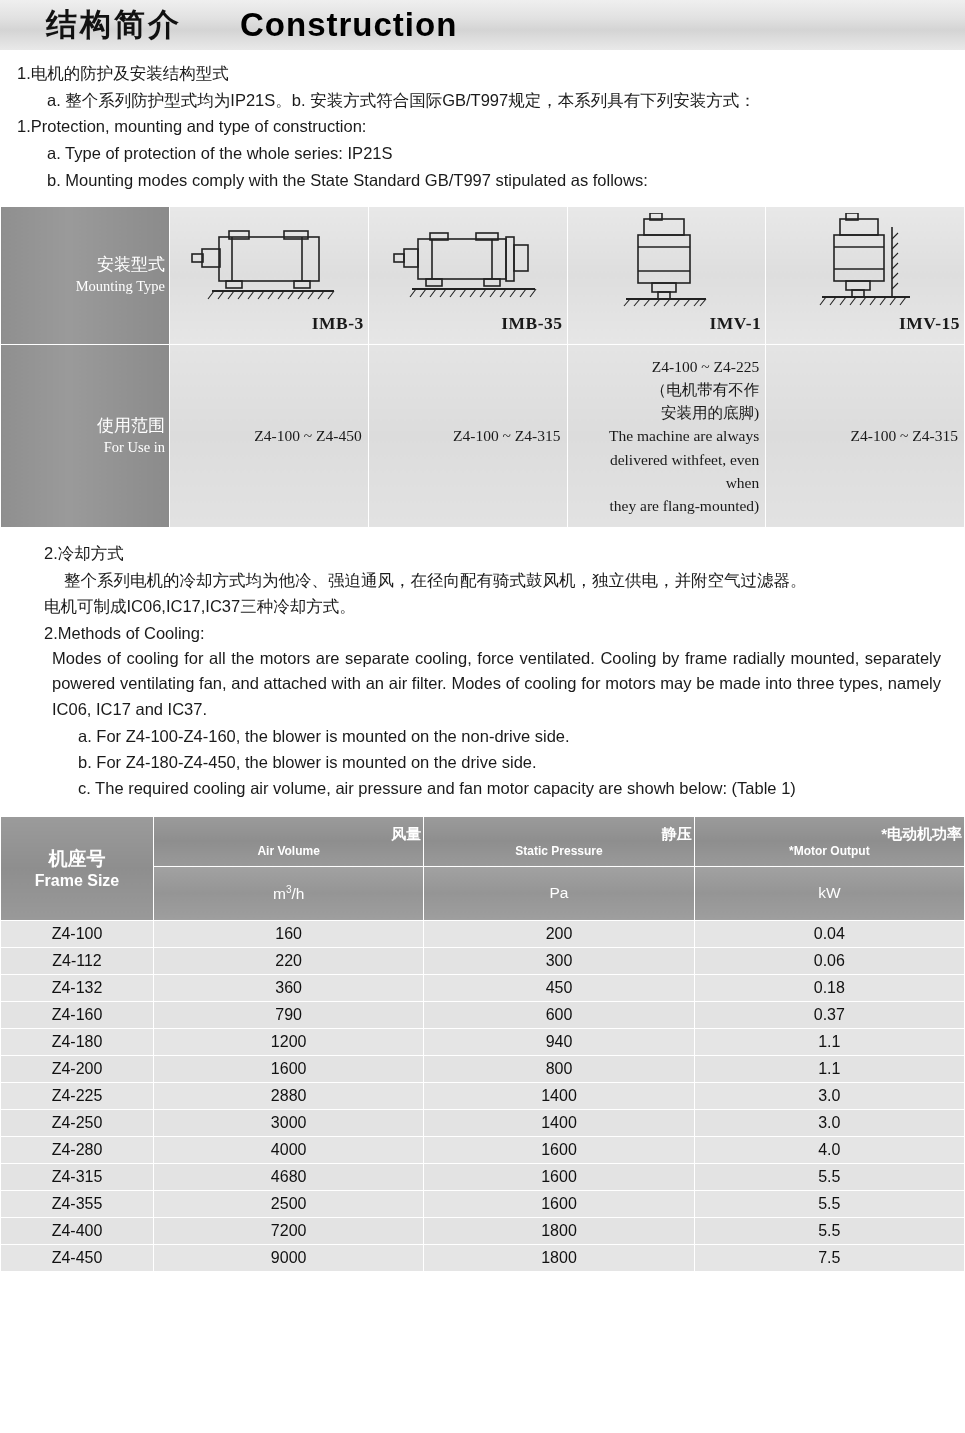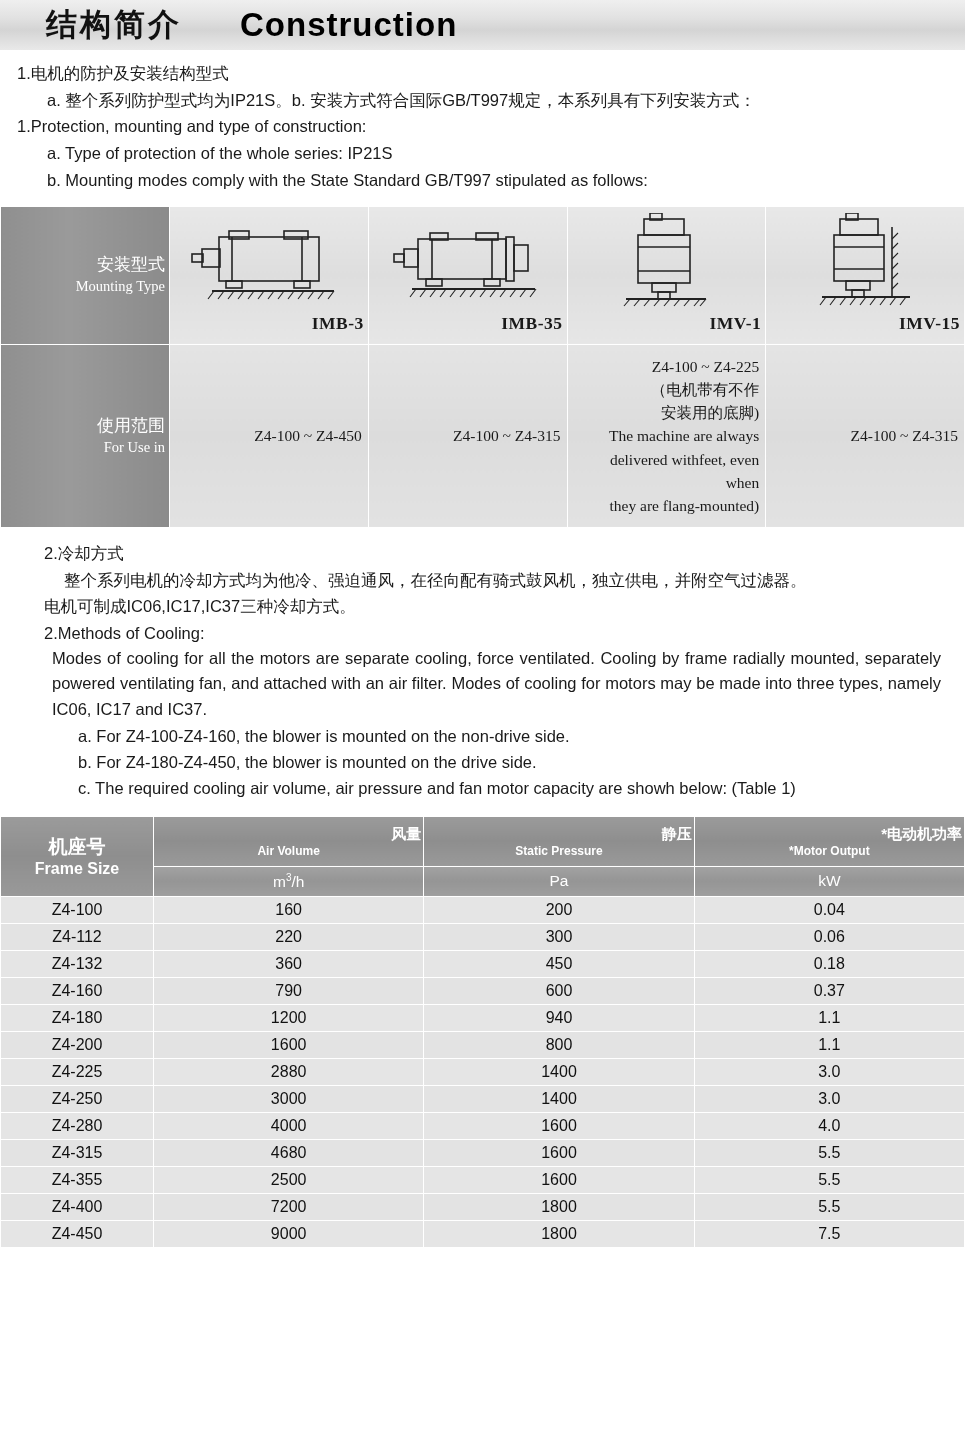--- a/index.html
+++ b/index.html
@@ -129,21 +129,21 @@
     color: #ffffff;
     font-weight: bold;
     padding: 8px 2px;
   }
   .dt-head .cn { font-size: 15px; display: block; text-align: right; }
   .dt-head .en { font-size: 12px; display: block; font-weight: bold; }
   .dt-unit {
     background: linear-gradient(to bottom, #a2a2a2, #959595 50%, #9e9e9e);
     color: #ffffff;
     font-size: 15.5px;
-    padding: 5px 2px;
+    padding: 17px 2px;
     font-weight: normal;
   }
   .dt-frame-head {
     background: linear-gradient(to bottom, #9b9b9b, #8e8e8e 50%, #999999);
     color: #ffffff;
     font-weight: bold;
     width: 150px;
   }
   .dt-frame-head .cn { font-size: 19px; display: block; text-align: center; }
   .dt-frame-head .en { font-size: 16px; display: block; }

